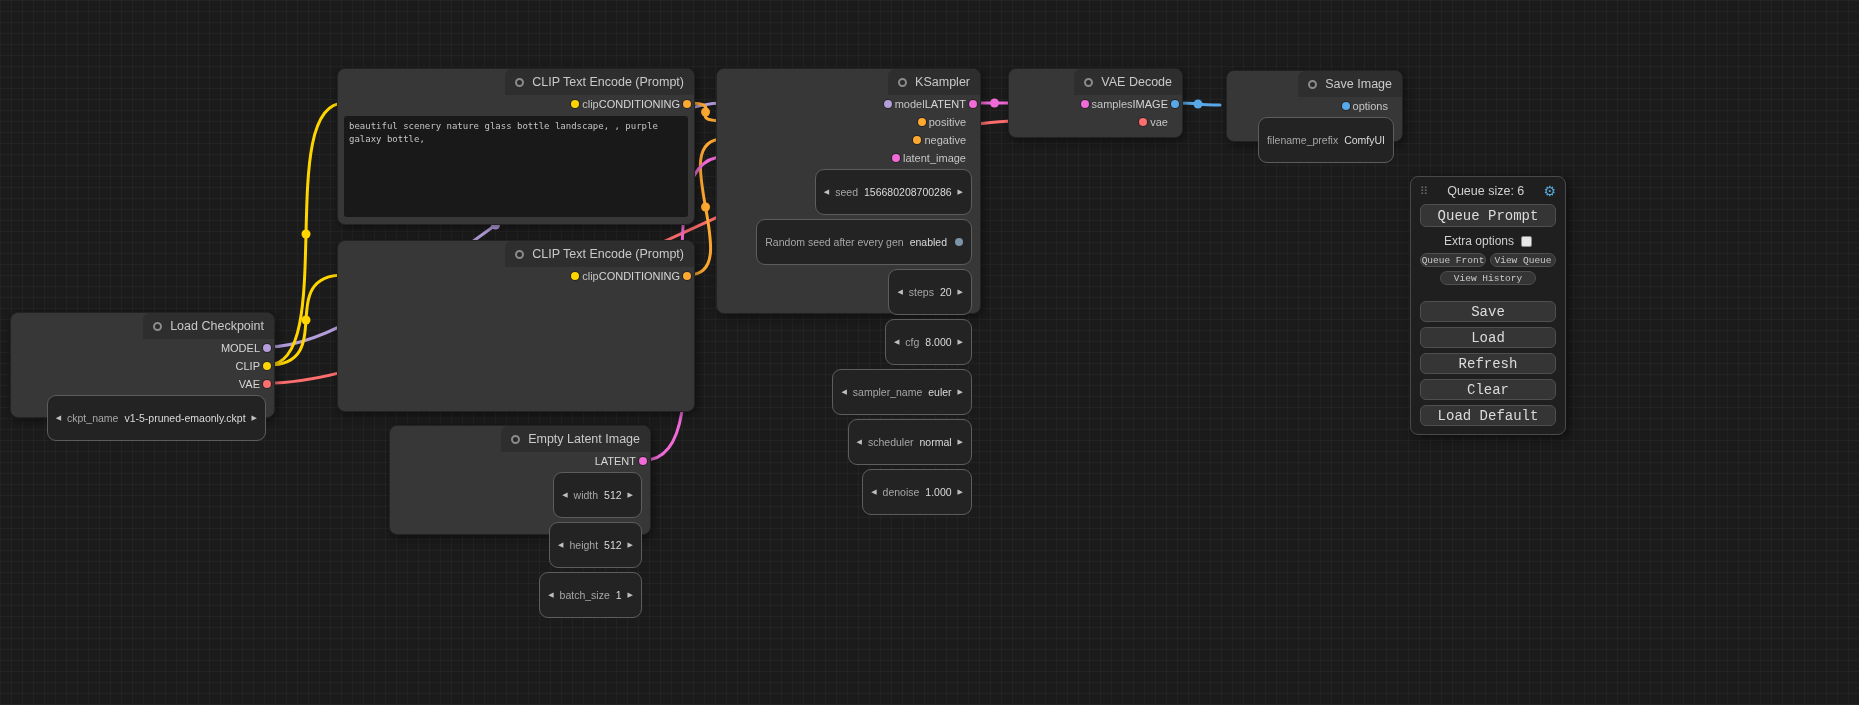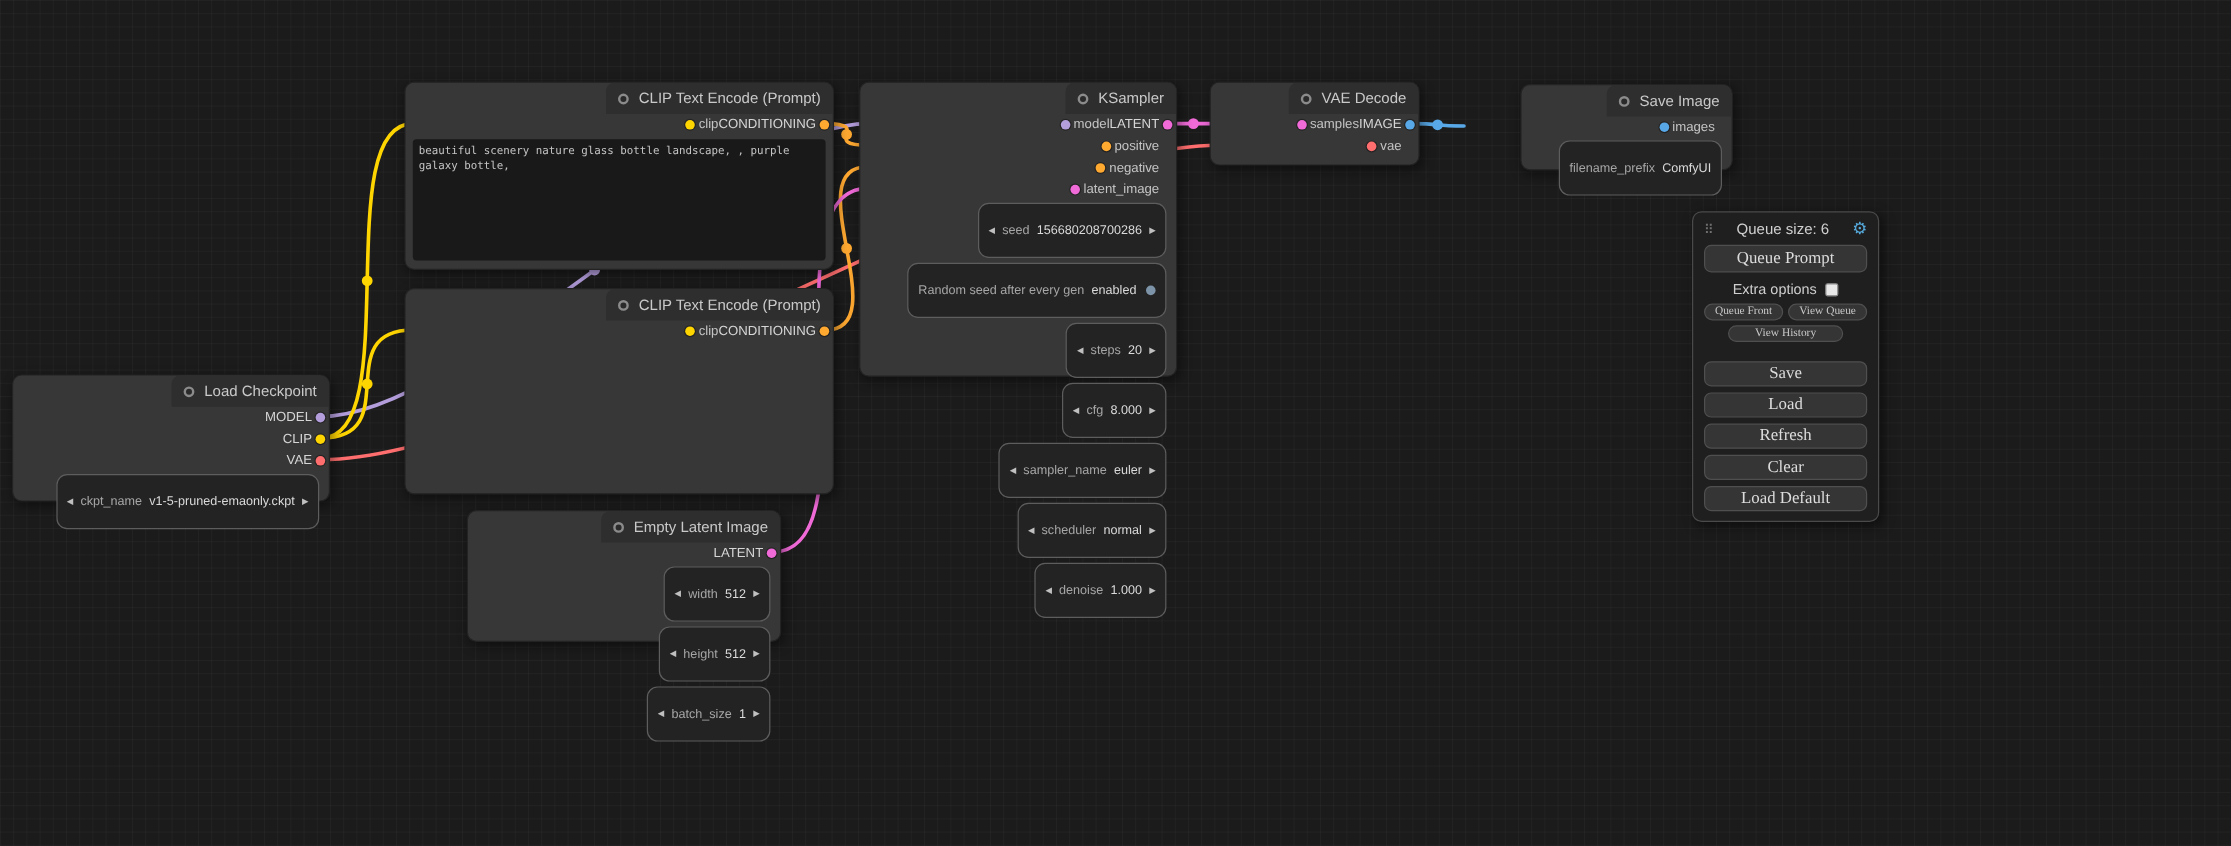--- a/index.html
+++ b/index.html
@@ -49,21 +49,21 @@
     position:absolute;left:1410px;top:176px;width:156px;z-index:4;box-sizing:border-box;
     background:#1f1f1f;border:1px solid #4a4a4a;border-radius:8px;padding:7px 9px 8px 9px;
     box-shadow:3px 3px 10px rgba(0,0,0,0.5);display:flex;flex-direction:column;
   }
   .qp-header{display:flex;align-items:center;margin-bottom:6px;}
   .drag-handle{font-family:"DejaVu Sans",sans-serif;font-size:11px;color:#6f6f6f;cursor:grab;}
   .queue-size{flex:1;text-align:center;font-size:12.5px;color:#d0d0d0;}
   .gear{font-family:"DejaVu Sans",sans-serif;font-size:14px;color:#56aadc;cursor:pointer;line-height:1;}
   .btn{
     background:#353535;border:1px solid #4f4f4f;border-radius:6px;color:#dcdcdc;
-    font-family:Liberation Serif, serif;cursor:pointer;
+    font-family:Liberation Mono, monospace;cursor:pointer;
   }
   .btn-big{height:23px;font-size:14px;width:100%;margin-bottom:2px;}
   .extra-row{display:flex;align-items:center;justify-content:center;gap:7px;margin:5px 0 5px 0;font-size:12px;color:#cfcfcf;}
   .checkbox{width:11px;height:11px;background:#e8e8e8;border:1px solid #8a8a8a;border-radius:2px;box-sizing:border-box;cursor:pointer;}
   .small-row{display:flex;gap:4px;margin-bottom:4px;}
   .btn-small{flex:1;height:14px;font-size:9.5px;border-radius:8px;padding:0;color:#c9c9c9;}
   .center-row{justify-content:center;}
   .center-row .btn-small{flex:none;width:96px;}
   .stack{display:flex;flex-direction:column;gap:5px;margin-top:12px;}
   .btn-stack{height:21px;font-size:14px;width:100%;}
@@ -251,28 +251,28 @@
       <span class="in-label">samples</span>
       <span class="out-label">IMAGE</span>
       <span class="port out p-image"></span>
     </div>
     <div class="slot-row">
       <span class="port in p-vae"></span>
       <span class="in-label">vae</span>
     </div>
   </div>
 
-  <div class="node" style="left:1267px;top:70px;width:177px;height:72px;">
+  <div class="node" style="left:1226px;top:70px;width:177px;height:72px;">
     <div class="node-title">
       <span class="collapse-dot"></span>
       <span>Save Image</span>
     </div>
     <div class="slot-row">
       <span class="port in p-image"></span>
-      <span class="in-label">images</span>
+      <span class="in-label">options</span>
     </div>
     <div class="widget">
       <span class="wlabel">filename_prefix</span>
       <span class="wvalue">ComfyUI</span>
     </div>
   </div>
 
   <div class="queue-panel">
     <div class="qp-header">
       <span class="drag-handle">⠿</span>

